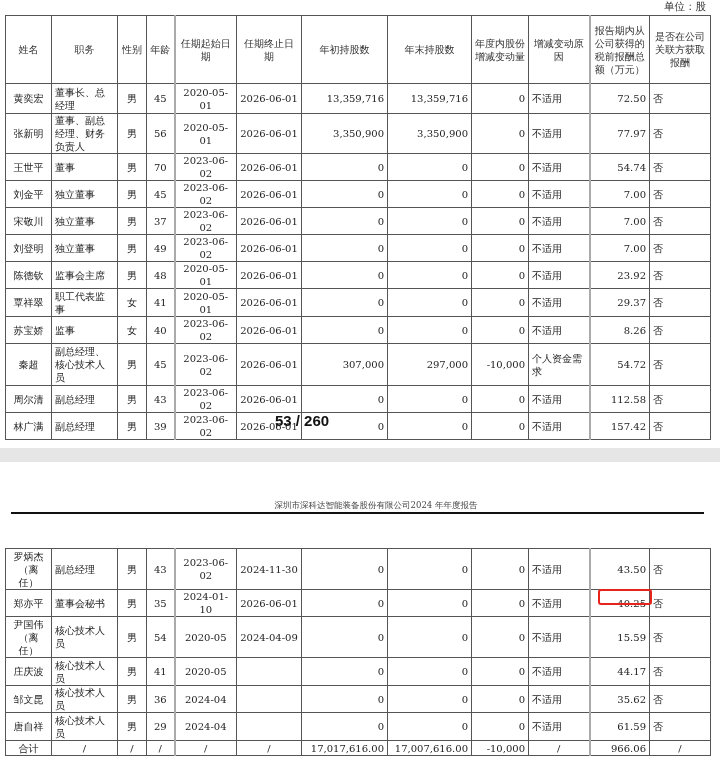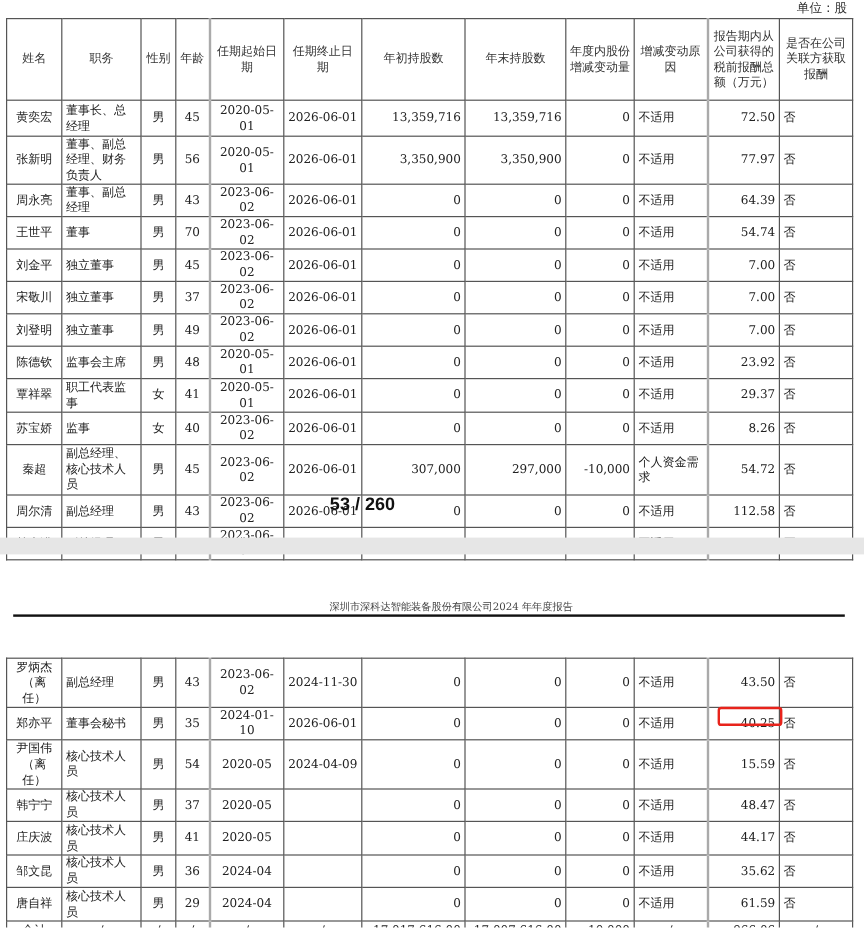--- a/index.html
+++ b/index.html
@@ -76,34 +76,20 @@
         <td class="c">56</td>
         <td class="c sep">2020-05-01</td>
         <td class="c">2026-06-01</td>
         <td class="r">3,350,900</td>
         <td class="r">3,350,900</td>
         <td class="r">0</td>
         <td class="l">不适用</td>
         <td class="r sep">77.97</td>
         <td class="l">否</td>
       </tr>
-      <tr style="height: 27px;">
-        <td class="c">周永亮</td>
-        <td class="l">董事、副总经理</td>
-        <td class="c">男</td>
-        <td class="c">43</td>
-        <td class="c sep">2023-06-02</td>
-        <td class="c">2026-06-01</td>
-        <td class="r">0</td>
-        <td class="r">0</td>
-        <td class="r">0</td>
-        <td class="l">不适用</td>
-        <td class="r sep">64.39</td>
-        <td class="l">否</td>
-      </tr>
       <tr style="height: 14px;">
         <td class="c">王世平</td>
         <td class="l">董事</td>
         <td class="c">男</td>
         <td class="c">70</td>
         <td class="c sep">2023-06-02</td>
         <td class="c">2026-06-01</td>
         <td class="r">0</td>
         <td class="r">0</td>
         <td class="r">0</td>
@@ -298,34 +284,20 @@
         <td class="c">54</td>
         <td class="c sep">2020-05</td>
         <td class="c">2024-04-09</td>
         <td class="r">0</td>
         <td class="r">0</td>
         <td class="r">0</td>
         <td class="l">不适用</td>
         <td class="r sep">15.59</td>
         <td class="l">否</td>
       </tr>
-      <tr style="height: 27px;">
-        <td class="c">韩宁宁</td>
-        <td class="l">核心技术人员</td>
-        <td class="c">男</td>
-        <td class="c">37</td>
-        <td class="c sep">2020-05</td>
-        <td class="c"></td>
-        <td class="r">0</td>
-        <td class="r">0</td>
-        <td class="r">0</td>
-        <td class="l">不适用</td>
-        <td class="r sep">48.47</td>
-        <td class="l">否</td>
-      </tr>
       <tr style="height: 28px;">
         <td class="c">庄庆波</td>
         <td class="l">核心技术人员</td>
         <td class="c">男</td>
         <td class="c">41</td>
         <td class="c sep">2020-05</td>
         <td class="c"></td>
         <td class="r">0</td>
         <td class="r">0</td>
         <td class="r">0</td>

